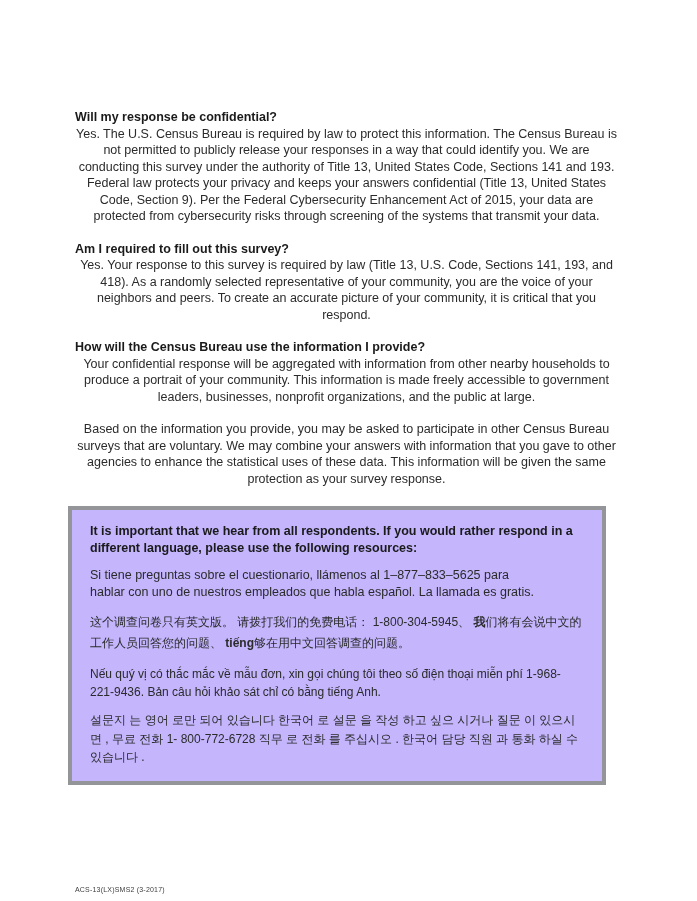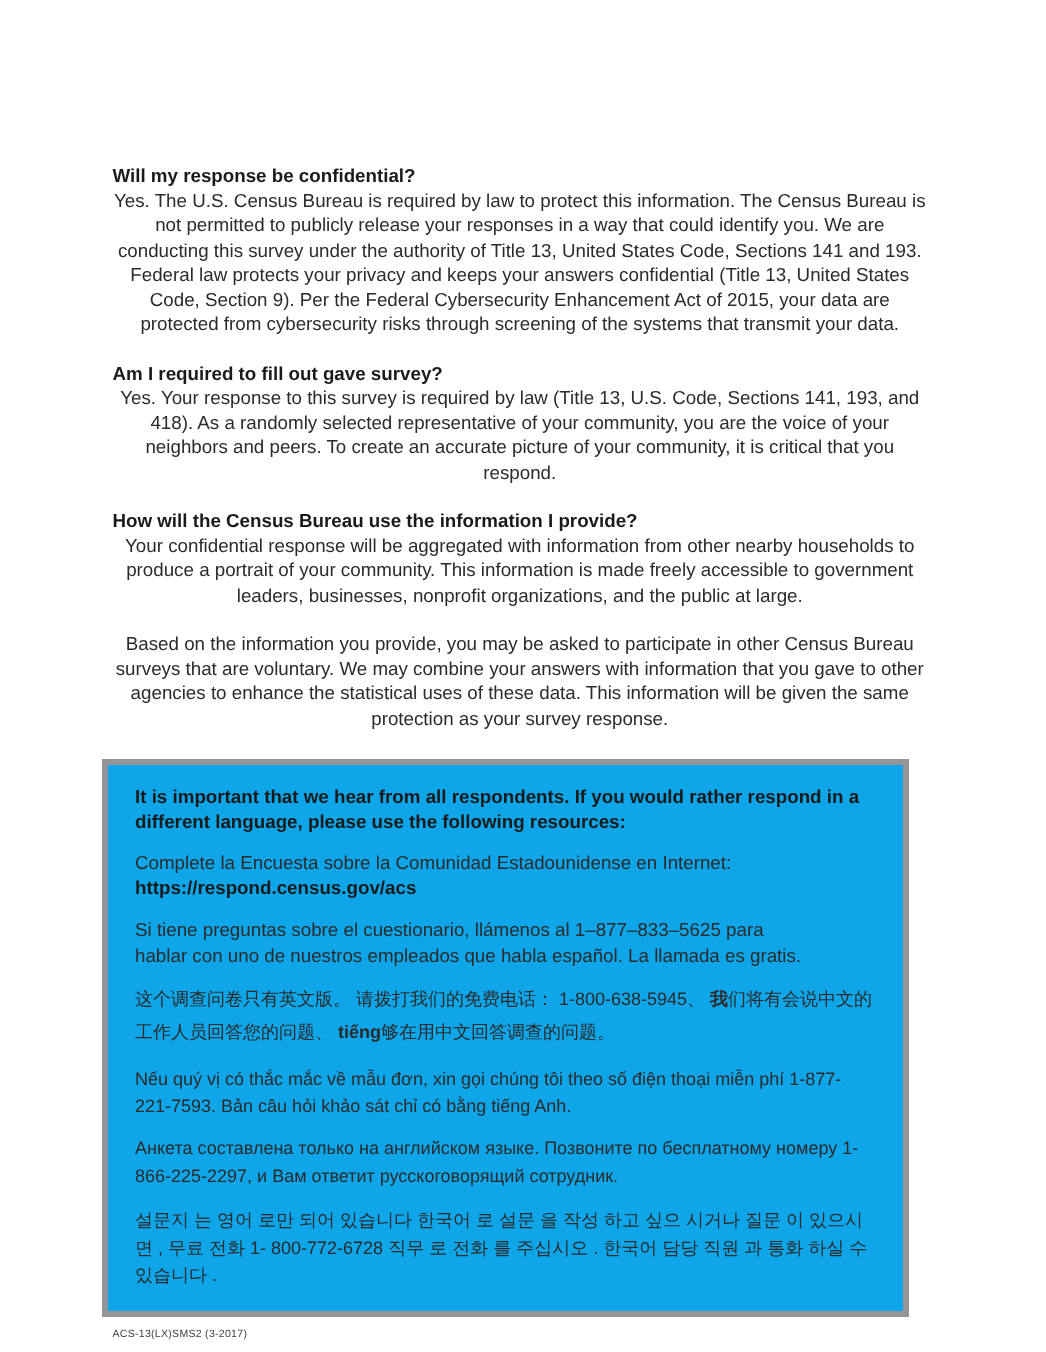--- a/index.html
+++ b/index.html
@@ -35,21 +35,21 @@
     line-height: 1.32;
     margin: 0;
     text-align: center;
   }
   .para.standalone { margin-top: 16px; }
   .lang-box {
     box-sizing: border-box;
     width: 538px;
     margin: 19px 0 0 -7px;
     border: 4px solid #939598;
-    background: #0ea5e9;
+    background: #c4b5fd;
     padding: 13px 20px 14px 18px;
   }
   .box-intro {
     font-size: 12.5px;
     font-weight: bold;
     color: #1a1a1a;
     line-height: 1.36;
     margin: 0;
   }
   .box-para {
@@ -80,51 +80,46 @@
 <body>
 
 <div class="page">
 
   <div>
     <h3 class="heading first">Will my response be confidential?</h3>
     <p class="para">Yes. The U.S. Census Bureau is required by law to protect this information. The Census Bureau is not permitted to publicly release your responses in a way that could identify you. We are conducting this survey under the authority of Title 13, United States Code, Sections 141 and 193. Federal law protects your privacy and keeps your answers confidential (Title 13, United States Code, Section 9). Per the Federal Cybersecurity Enhancement Act of 2015, your data are protected from cybersecurity risks through screening of the systems that transmit your data.</p>
   </div>
 
   <div>
-    <h3 class="heading">Am I required to fill out gave survey?</h3>
+    <h3 class="heading">Am I required to fill out this survey?</h3>
     <p class="para">Yes. Your response to this survey is required by law (Title 13, U.S. Code, Sections 141, 193, and 418). As a randomly selected representative of your community, you are the voice of your neighbors and peers. To create an accurate picture of your community, it is critical that you respond.</p>
   </div>
 
   <div>
     <h3 class="heading">How will the Census Bureau use the information I provide?</h3>
     <p class="para">Your confidential response will be aggregated with information from other nearby households to produce a portrait of your community. This information is made freely accessible to government leaders, businesses, nonprofit organizations, and the public at large.</p>
   </div>
 
   <p class="para standalone">Based on the information you provide, you may be asked to participate in other Census Bureau surveys that are voluntary. We may combine your answers with information that you gave to other agencies to enhance the statistical uses of these data. This information will be given the same protection as your survey response.</p>
 
   <div class="lang-box">
     <p class="box-intro">It is important that we hear from all respondents. If you would rather respond in a different language, please use the following resources:</p>
 
-    <p class="box-para">
-      <span class="line">Complete la Encuesta sobre la Comunidad Estadounidense en Internet:</span>
-      <span class="line url-line">https://respond.census.gov/acs</span>
-    </p>
 
     <p class="box-para">
       <span class="line">Si tiene preguntas sobre el cuestionario, llámenos al 1–877–833–5625 para</span>
       <span class="line">hablar con uno de nuestros empleados que habla español. La llamada es gratis.</span>
     </p>
 
     <p class="box-para cjk">
-      <span>这个调查问卷只有英文版。 请拨打我们的免费电话： 1-800-638-5945、 </span><span class="bold-run">我</span><span>们将有会说中文的工作人员回答您的问题、 </span><span class="bold-run">tiếng</span><span>够在用中文回答调查的问题。</span>
+      <span>这个调查问卷只有英文版。 请拨打我们的免费电话： 1-800-304-5945、 </span><span class="bold-run">我</span><span>们将有会说中文的工作人员回答您的问题、 </span><span class="bold-run">tiếng</span><span>够在用中文回答调查的问题。</span>
     </p>
 
-    <p class="box-para viet">Nếu quý vị có thắc mắc về mẫu đơn, xin gọi chúng tôi theo số điện thoại miễn phí 1-877-221-7593. Bản câu hỏi khảo sát chỉ có bằng tiếng Anh.</p>
+    <p class="box-para viet">Nếu quý vị có thắc mắc về mẫu đơn, xin gọi chúng tôi theo số điện thoại miễn phí 1-968-221-9436. Bản câu hỏi khảo sát chỉ có bằng tiếng Anh.</p>
 
-    <p class="box-para rus">Анкета составлена только на английском языке.  Позвоните по бесплатному номеру 1-866-225-2297,  и Вам ответит русскоговорящий сотрудник.</p>
 
     <p class="box-para kor">
       <span>설문지 는 영어 로만 되어 있습니다 한국어 로 설문 을 작성 하고 싶으 시거나 질문 이 있으시면 , 무료 전화 1-</span>
       <span>800-772-6728 직무 로 전화 를 주십시오 . 한국어 담당 직원 과 통화 하실 수 있습니다 .</span>
     </p>
   </div>
 
   <div class="footer-code">ACS-13(LX)SMS2 (3-2017)</div>
 
 </div>

